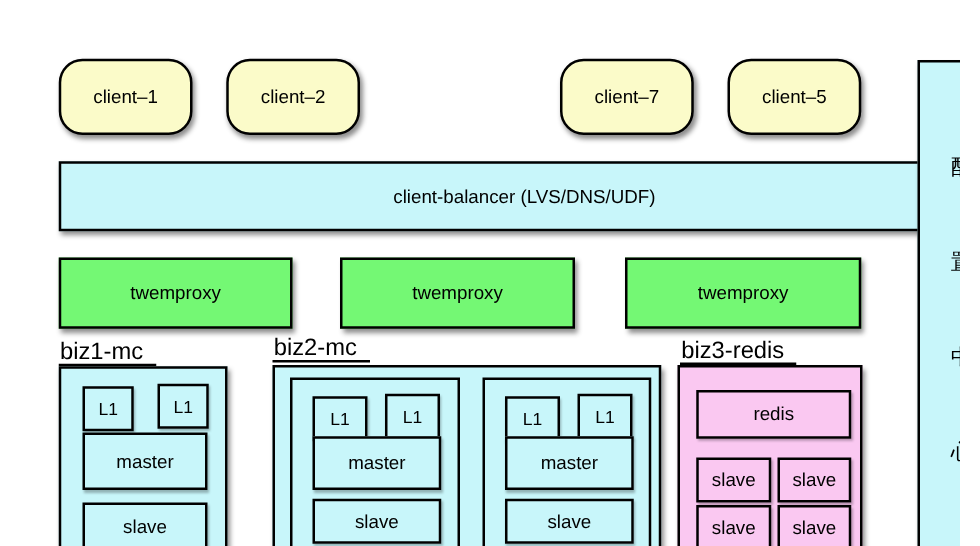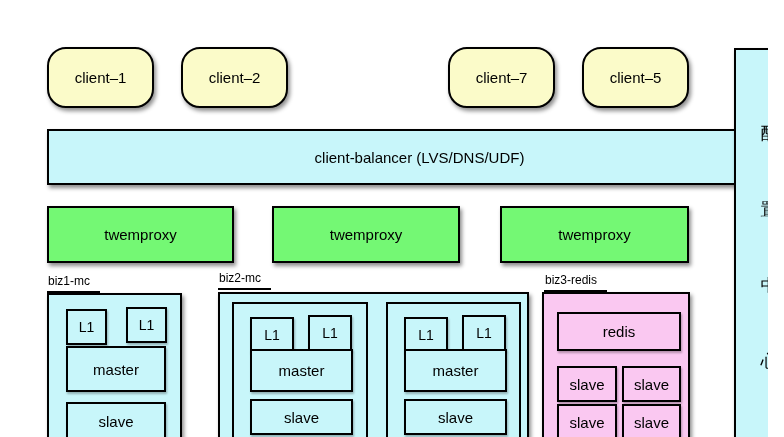--- a/index.html
+++ b/index.html
@@ -35,21 +35,21 @@
   .balancer {
     background: var(--cyan-fill, #C8F6FA);
     left: 15px; top: 97px; width: 745px; height: 56px;
   }
   .proxy {
     background: var(--proxy-fill, #74F874);
     top: 174px; height: 57px;
   }
   .cluster-label {
     position: absolute;
-    font-size: 12px;
+    font-size: 19px;
     color: #000;
     border-bottom: 2px solid #000;
     padding: 0 10px 1px 1px;
     line-height: 17px;
   }
   .cluster { background: var(--cyan-fill, #C8F6FA); }
   .cluster.pink { background: var(--redis-fill, #FAC8F1); }
   .inner {
     position: absolute;
     border: 2px solid #000;

